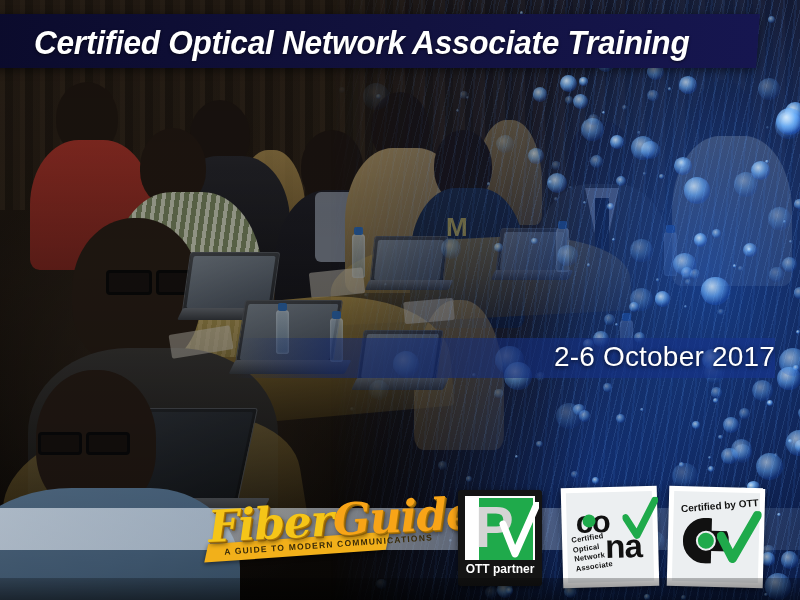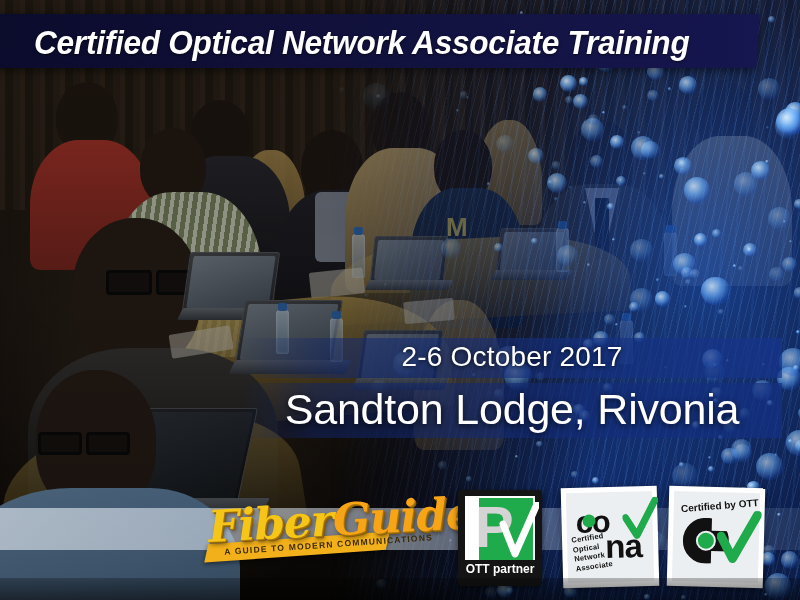--- a/index.html
+++ b/index.html
@@ -147,21 +147,21 @@
   .title-bar{position:absolute;left:-10px;top:14px;width:768px;height:54px;
     background:linear-gradient(90deg,#0b0b2c 0%,#12123f 55%,#161650 100%);
     transform:skewX(-4deg);box-shadow:0 2px 10px rgba(0,0,0,.55);}
   .title-text{position:absolute;left:34px;top:19px;width:720px;height:46px;
     font-family:"Liberation Sans",sans-serif;font-weight:bold;font-style:italic;
     font-size:34px;letter-spacing:-.3px;color:#ffffff;line-height:46px;white-space:nowrap;
     transform:scaleX(.93);transform-origin:left center;
     text-shadow:0 1px 3px rgba(0,0,0,.6);}
 
   
-  .info{position:absolute;right:18px;top:338px;width:540px;text-align:center;}
+  .info{position:absolute;right:25px;top:338px;width:540px;text-align:right;}
   .band{position:relative;display:block;}
   .band-date{background:linear-gradient(90deg,rgba(14,30,86,0) 0%,rgba(18,40,110,.55) 18%,rgba(22,52,140,.72) 100%);
     padding:3px 0 5px 0;}
   .band-venue{background:linear-gradient(90deg,rgba(14,30,86,0) 0%,rgba(16,36,104,.52) 14%,rgba(20,48,132,.7) 100%);
     padding:2px 0 4px 0;margin-top:5px;}
   .band-city{background:linear-gradient(90deg,rgba(14,30,86,0) 0%,rgba(16,36,104,.5) 22%,rgba(20,46,128,.68) 100%);
     padding:3px 0 5px 0;margin-top:6px;}
   .ev-date{font-size:28px;color:#fff;font-weight:400;letter-spacing:.2px;text-shadow:0 1px 4px rgba(0,0,0,.75);}
   .ev-venue{font-size:43px;color:#fff;font-weight:400;letter-spacing:-.2px;text-shadow:0 2px 6px rgba(0,0,0,.75);}
   .ev-city{font-size:27px;color:#fff;font-weight:400;letter-spacing:.2px;text-shadow:0 1px 4px rgba(0,0,0,.75);}
@@ -534,23 +534,20 @@
       </div>
   </div>
 
   <div class="title-bar"></div>
   <div class="title-text">Certified Optical Network Associate Training</div>
 
   <div class="info">
     <div class="band band-date">
       <span class="ev-date">2-6 October 2017</span>
     </div>
-    <div class="band band-venue">
-      <span class="ev-venue">Sandton Lodge, Rivonia</span>
-    </div>
   </div>
 
   <div class="lightstripe"></div>
 
   <div class="fg-logo">
     <div class="fg-swoosh"></div>
     <div class="fg-word"><span>Fiber</span><span class="g2">Guide</span></div>
     <div class="fg-tag">A GUIDE TO MODERN COMMUNICATIONS</div>
   </div>
 

